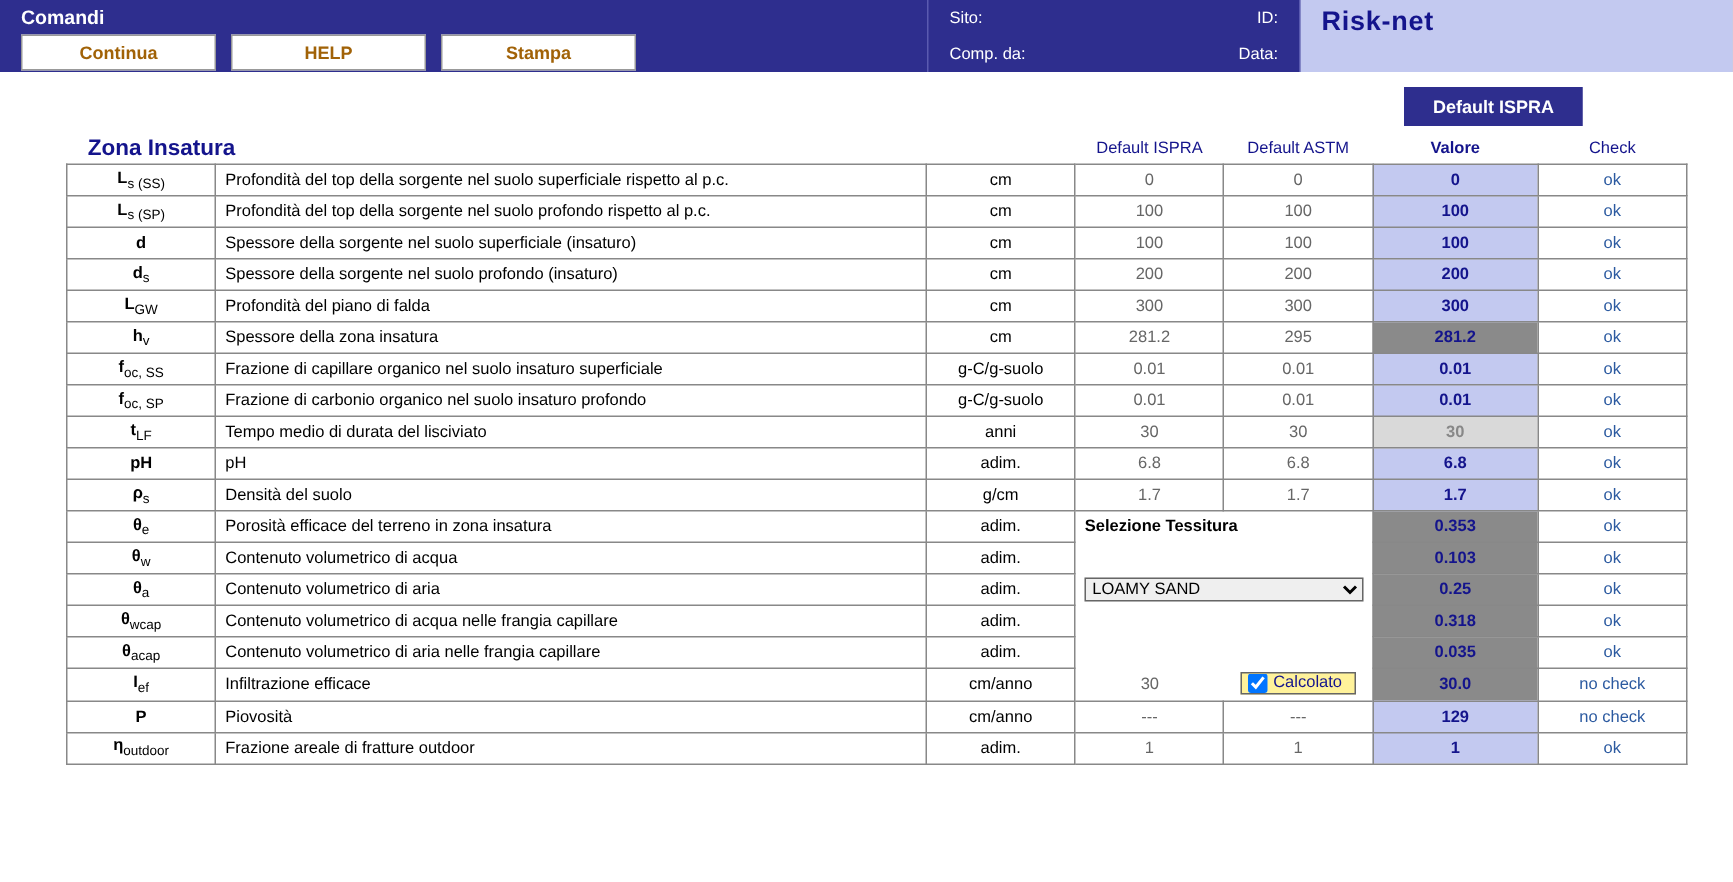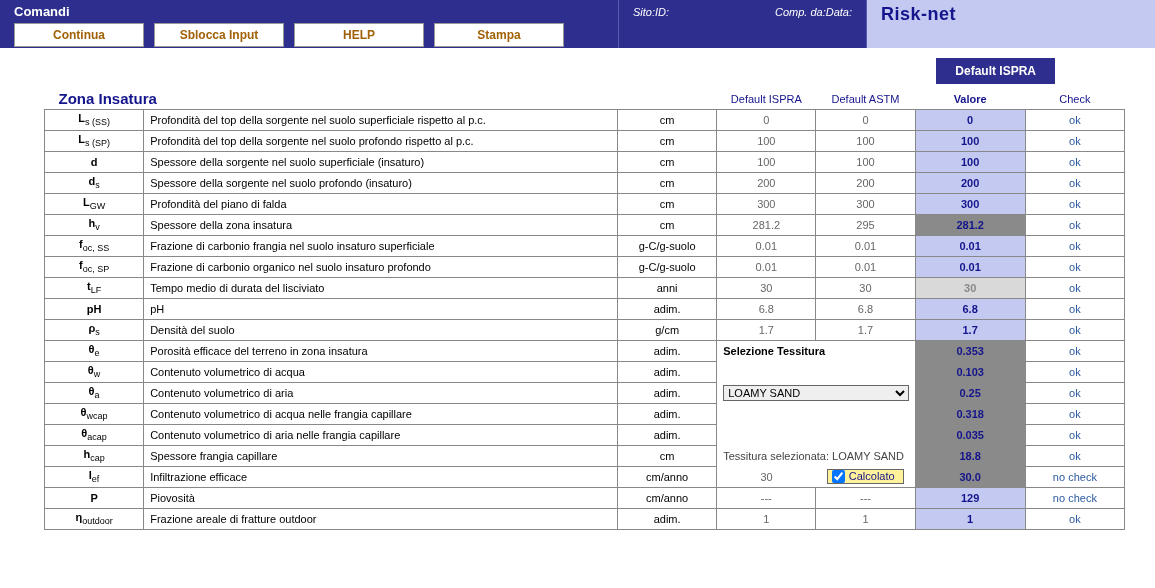--- a/index.html
+++ b/index.html
@@ -37,24 +37,23 @@
     font-weight: bold;
     width: 130px;
     cursor: pointer;
   }
   .topbar-mid {
     border-left: 1px solid #5a5ab0;
     border-right: 1px solid #5a5ab0;
     padding: 6px 14px;
     flex: 1;
     display: flex;
-    flex-direction: row;
+    flex-direction: column;
     justify-content: space-between;
     font-size: 11px;
-    font-style: italic;
   }
   .mid-row { display: flex; justify-content: space-between; }
   .topbar-right {
     background: #c3c9f0;
     padding: 4px 14px;
     width: 260px;
     color: #14148c;
   }
   .brand {
     font-weight: bold;
@@ -166,21 +165,20 @@
   .midcol { text-align:center; }
 </style>
 </head>
 <body>
 
 <div class="topbar">
   <div class="topbar-left">
     <div class="topbar-title">Comandi</div>
     <div class="topbar-buttons">
       <button>Continua</button>
-      <button>Sblocca Input</button>
       <button>HELP</button>
       <button>Stampa</button>
     </div>
   </div>
   <div class="topbar-mid">
     <div class="mid-row">
       <span>Sito:</span>
       <span>ID:</span>
     </div>
     <div class="mid-row">
@@ -269,21 +267,21 @@
           <td class="sym">h<sub>v</sub></td>
           <td class="desc">Spessore della zona insatura</td>
           <td class="unit">cm</td>
           <td class="dispra">281.2</td>
           <td class="dastm">295</td>
           <td class="valcell dark">281.2</td>
           <td class="check">ok</td>
         </tr>
         <tr>
           <td class="sym">f<sub>oc, SS</sub></td>
-          <td class="desc">Frazione di carbonio frangia nel suolo insaturo superficiale</td>
+          <td class="desc">Frazione di capillare organico nel suolo insaturo superficiale</td>
           <td class="unit">g-C/g-suolo</td>
           <td class="dispra">0.01</td>
           <td class="dastm">0.01</td>
           <td class="valcell ">0.01</td>
           <td class="check">ok</td>
         </tr>
         <tr>
           <td class="sym">f<sub>oc, SP</sub></td>
           <td class="desc">Frazione di carbonio organico nel suolo insaturo profondo</td>
           <td class="unit">g-C/g-suolo</td>
@@ -353,28 +351,20 @@
           <td class="valcell dark">0.318</td>
           <td class="check">ok</td>
         </tr>
         <tr>
           <td class="sym">θ<sub>acap</sub></td>
           <td class="desc">Contenuto volumetrico di aria nelle frangia capillare</td>
           <td class="unit">adim.</td>
           <td class="noborder"></td>
           <td class="noborder"></td>
           <td class="valcell dark">0.035</td>
-          <td class="check">ok</td>
-        </tr>
-        <tr>
-          <td class="sym">h<sub>cap</sub></td>
-          <td class="desc">Spessore frangia capillare</td>
-          <td class="unit">cm</td>
-          <td colspan="2" class="noborder tess-note">Tessitura selezionata: LOAMY SAND</td>
-          <td class="valcell dark">18.8</td>
           <td class="check">ok</td>
         </tr>
         <tr class="ief-row">
           <td class="sym">I<sub>ef</sub></td>
           <td class="desc">Infiltrazione efficace</td>
           <td class="unit">cm/anno</td>
           <td class="noborder midcol" style="color: rgb(102, 102, 102);">30</td>
           <td class="noborder midcol"><label class="calc-box">
               <input type="checkbox" checked="" style="">
               <span>Calcolato</span>

